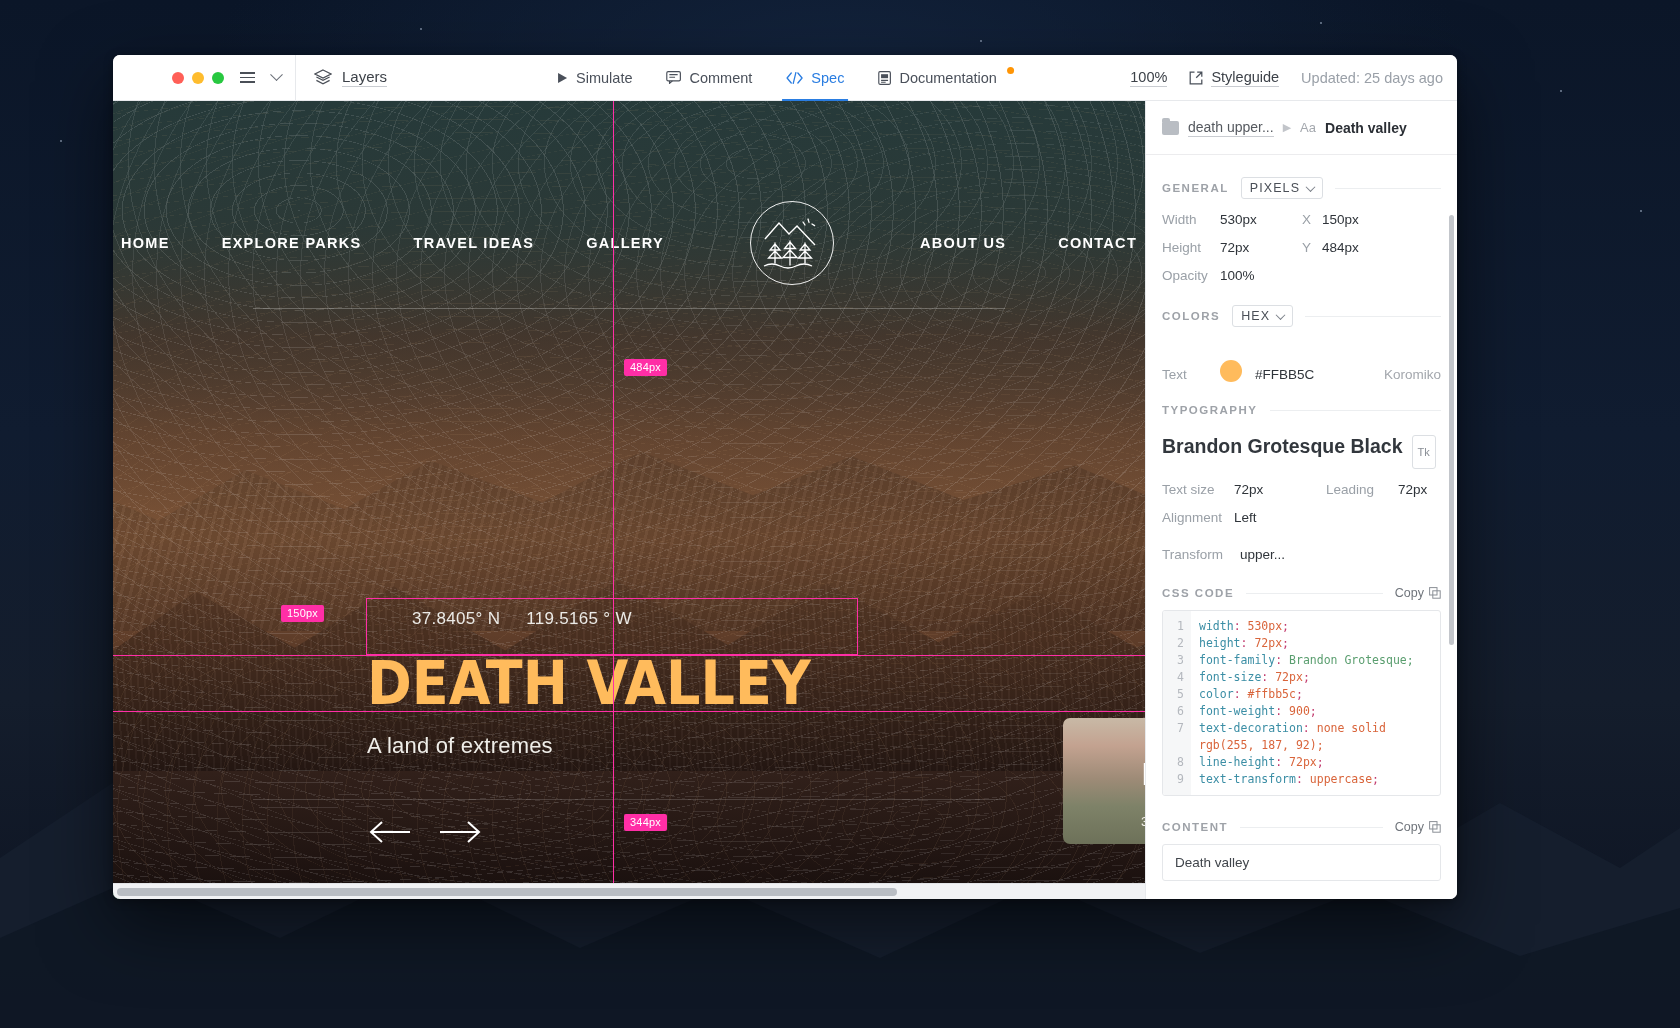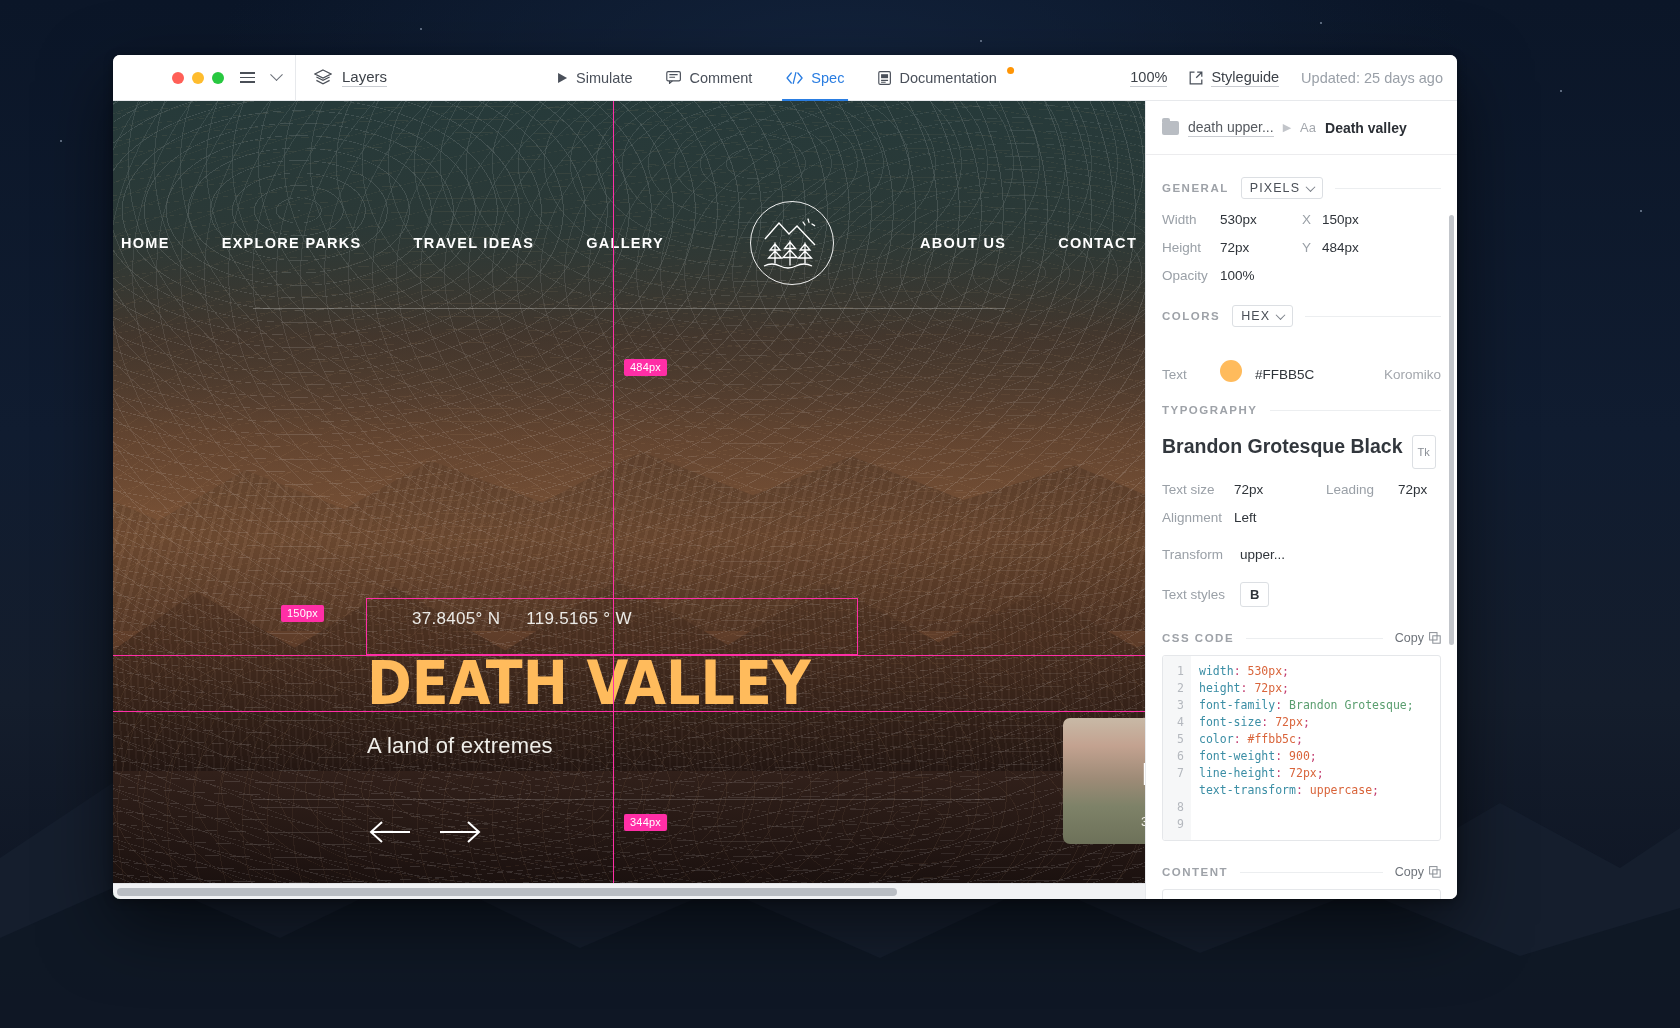--- a/index.html
+++ b/index.html
@@ -544,24 +544,20 @@
           <span class="v2">72px</span>
         </div>
         <div class="kv">
           <span class="k" style="width:72px">Alignment</span>
           <span class="v" style="width:92px">Left</span>
         </div>
         <div class="kv" style="margin-top:22px">
           <span class="k" style="width:78px">Transform</span>
           <span class="v" style="width:92px">upper...</span>
         </div>
-        <div class="kv" style="margin-top:20px">
-          <span class="k" style="width:78px">Text styles</span>
-          <span class="bold-chip">B</span>
-        </div>
 
         <div class="code-head">
           <span class="sec-title">CSS CODE</span>
           <span class="sec-line"></span>
           <span class="copy-btn">
             <span>Copy</span>
             <svg width="12" height="12" viewBox="0 0 12 12">
               <rect x="0.6" y="0.6" width="7.4" height="7.4" fill="none" stroke="#8a8f96" stroke-width="1"></rect>
               <rect x="3.8" y="3.8" width="7.4" height="7.4" fill="none" stroke="#8a8f96" stroke-width="1"></rect>
             </svg>
@@ -581,20 +577,21 @@
             <div>8</div>
             <div>9</div>
           </div>
           <div class="code-lines">
             <div class="ln"><span class="t-prop">width</span><span class="t-punc">: </span><span class="t-val">530px</span><span class="t-punc">;</span></div>
             <div class="ln"><span class="t-prop">height</span><span class="t-punc">: </span><span class="t-val">72px</span><span class="t-punc">;</span></div>
             <div class="ln"><span class="t-prop">font-family</span><span class="t-punc">: </span><span class="t-str">Brandon Grotesque;</span></div>
             <div class="ln"><span class="t-prop">font-size</span><span class="t-punc">: </span><span class="t-val">72px</span><span class="t-punc">;</span></div>
             <div class="ln"><span class="t-prop">color</span><span class="t-punc">: </span><span class="t-val">#ffbb5c</span><span class="t-punc">;</span></div>
             <div class="ln"><span class="t-prop">font-weight</span><span class="t-punc">: </span><span class="t-val">900</span><span class="t-punc">;</span></div>
+            <div class="ln"><span class="t-prop">text-decoration</span><span class="t-punc">: </span><span class="t-val">none solid rgb(255, 187, 92);</span></div>
             <div class="ln"><span class="t-prop">line-height</span><span class="t-punc">: </span><span class="t-val">72px</span><span class="t-punc">;</span></div>
             <div class="ln"><span class="t-prop">text-transform</span><span class="t-punc">: </span><span class="t-val">uppercase</span><span class="t-punc">;</span></div>
           </div>
         </div>
 
         <div class="code-head">
           <span class="sec-title">CONTENT</span>
           <span class="sec-line"></span>
           <span class="copy-btn">
             <span>Copy</span>

